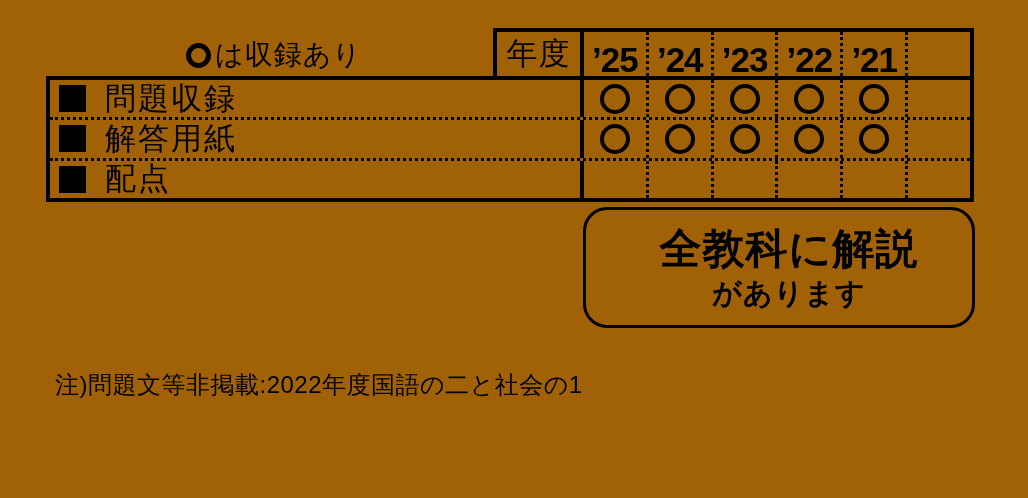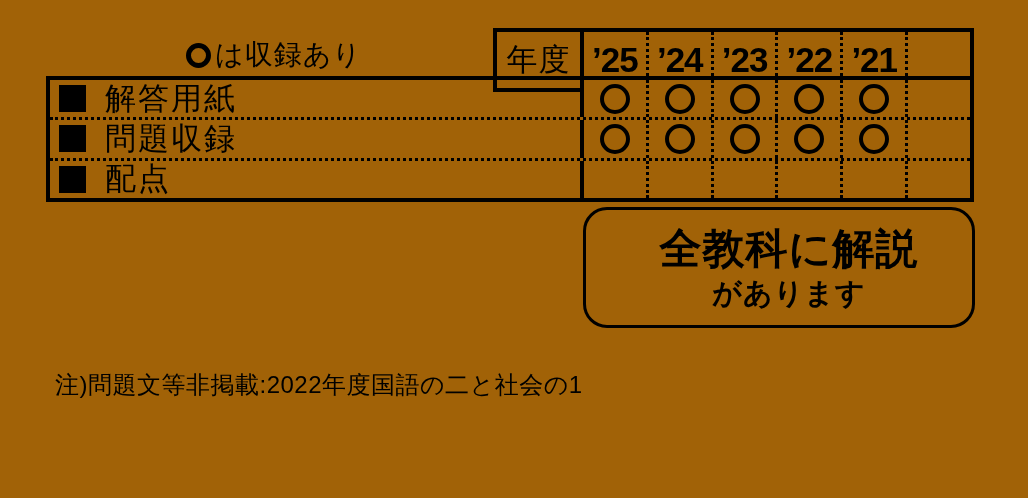--- a/index.html
+++ b/index.html
@@ -31,21 +31,21 @@
   .legend-text {
     font-size: 28px;
     line-height: 32px;
     letter-spacing: 1px;
   }
 
   
   .nendo-box {
     position: absolute;
     left: 493px; top: 28px;
-    width: 87px; height: 64px;
+    width: 87px; height: 52px;
     border: 4px solid #000;
     border-right: none;
     display: flex;
     align-items: center;
     justify-content: center;
     font-size: 31px;
     letter-spacing: 1px;
   }
   .years-header {
     position: absolute;
@@ -170,21 +170,21 @@
     <div class="ycell">’22</div>
     <div class="ycell">’21</div>
     <div class="ycell"></div>
   </div>
 
   <div class="main-table">
 
     <div class="trow sep">
       <div class="label-cell">
         <span class="sq"></span>
-        <span class="row-label">解答用紙</span>
+        <span class="row-label">問題収録</span>
       </div>
       <div class="year-region">
         <div class="mcell">
             <span class="ring"></span>
           </div>
         <div class="mcell">
             <span class="ring"></span>
           </div>
         <div class="mcell">
             <span class="ring"></span>
@@ -197,21 +197,21 @@
           </div>
         <div class="mcell">
             <span class="ring" style="visibility: hidden;"></span>
           </div>
       </div>
     </div>
 
     <div class="trow sep">
       <div class="label-cell">
         <span class="sq"></span>
-        <span class="row-label">問題収録</span>
+        <span class="row-label">解答用紙</span>
       </div>
       <div class="year-region">
         <div class="mcell">
             <span class="ring"></span>
           </div>
         <div class="mcell">
             <span class="ring"></span>
           </div>
         <div class="mcell">
             <span class="ring"></span>

